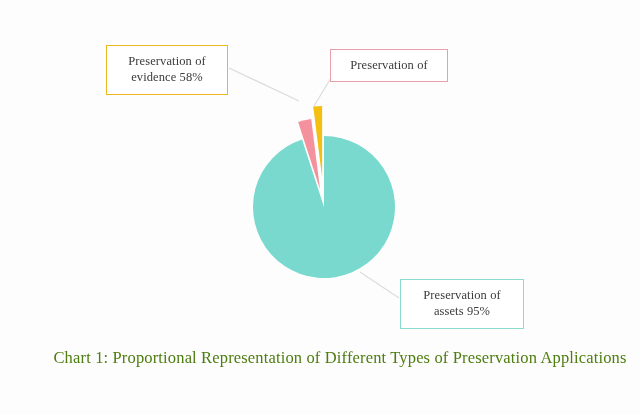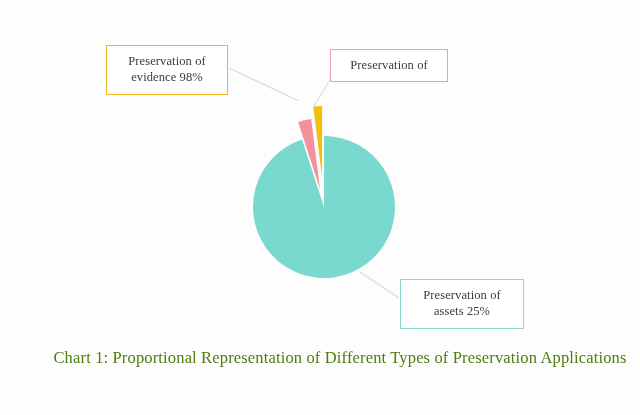--- a/index.html
+++ b/index.html
@@ -99,27 +99,27 @@
     <g id="slices">
         <path d="M 324 207 L 324 136 A 71 71 0 1 1 302.05979339937875 139.47498734304412 Z" fill="#7ad9ce"></path>
         <path d="M 320.0734216548622 189.43349828510256 L 298.13321505424096 121.90848562814666 A 71 71 0 0 1 311.17476207179664 118.99335449177462 Z" fill="#f4919c"></path>
         <path d="M 322.1162844141206 177.05919814715185 L 313.21762483105505 106.61905435382391 A 71 71 0 0 1 322.1162844141206 106.05919814715185 Z" fill="#f3c012"></path>
       </g>
 
   </svg>
 
   <div class="callout" id="callout-evidence" style="border-color: rgb(237, 183, 31);">
     <span class="l1">Preservation of</span>
-    <span class="l2">evidence 98%</span>
+    <span class="l2">evidence 58%</span>
   </div>
 
   <div class="callout" id="callout-conduct" style="border-color: rgb(234, 160, 171);">
     <span class="l1">Preservation of</span>
   </div>
 
   <div class="callout" id="callout-assets" style="border-color: rgb(140, 217, 207);">
     <span class="l1">Preservation of</span>
-    <span class="l2">assets 25%</span>
+    <span class="l2">assets 95%</span>
   </div>
 
   <div id="caption">Chart 1: Proportional Representation of Different Types of Preservation Applications</div>
 
 </div>
 
 </body></html>

